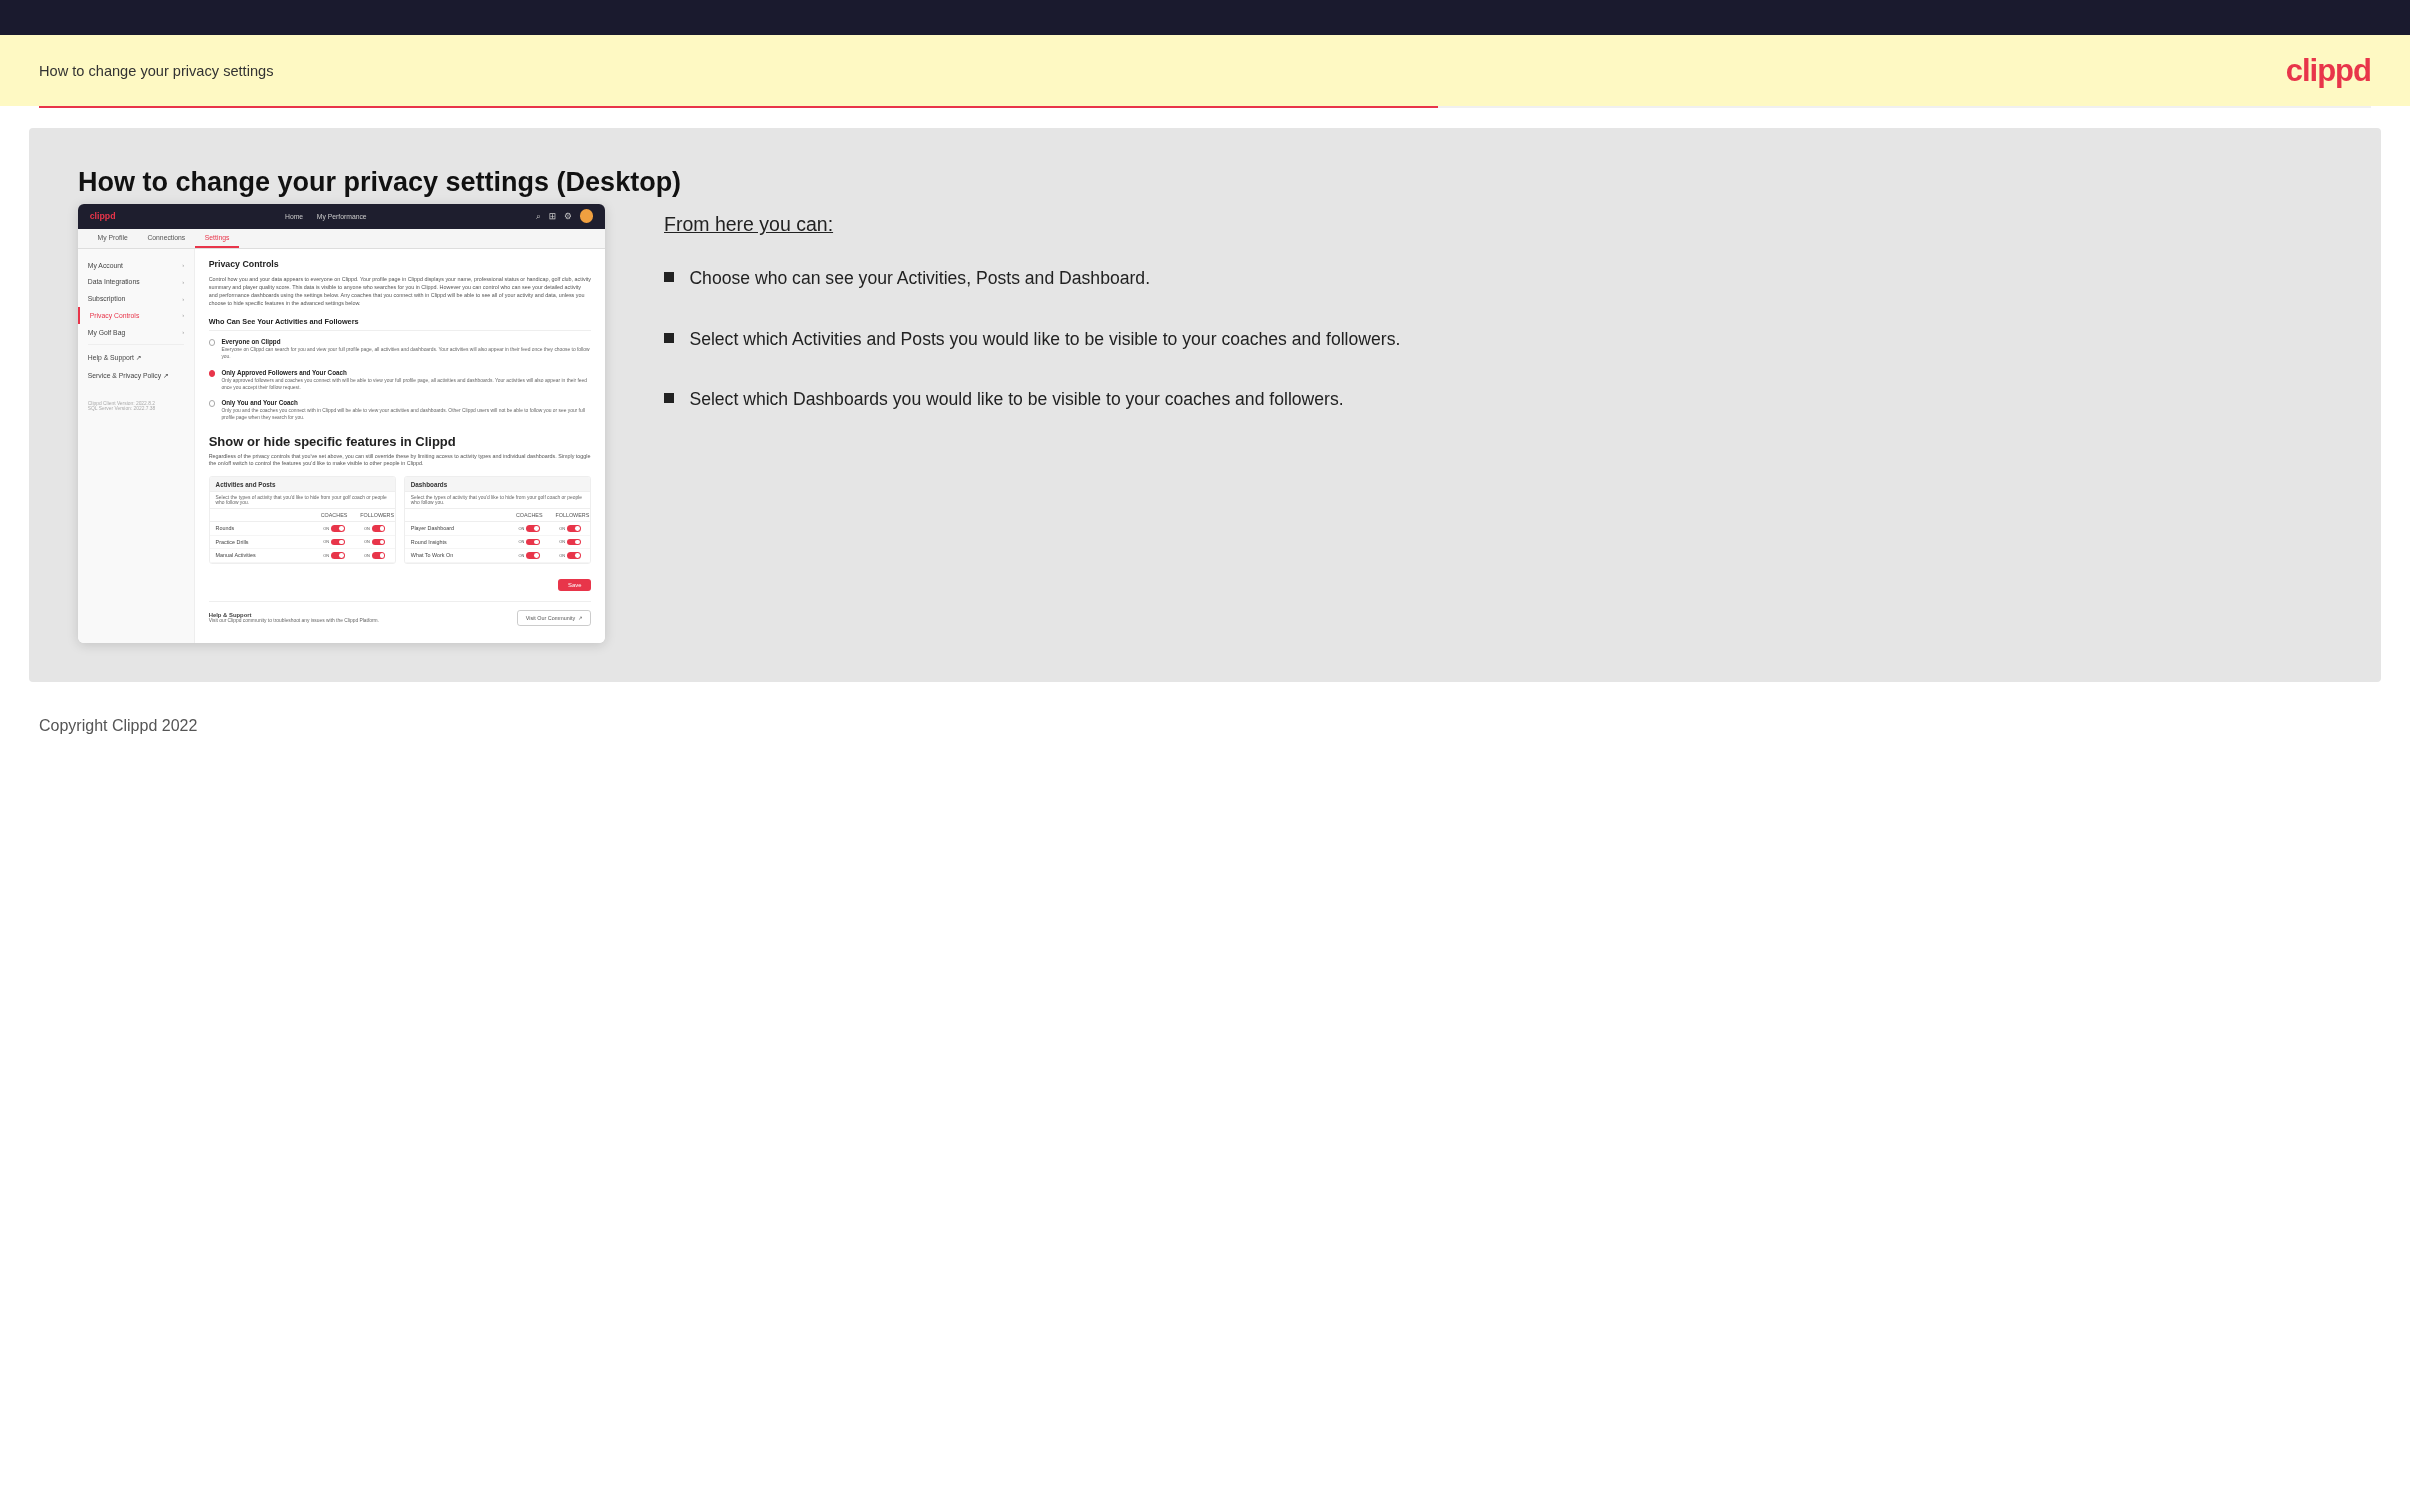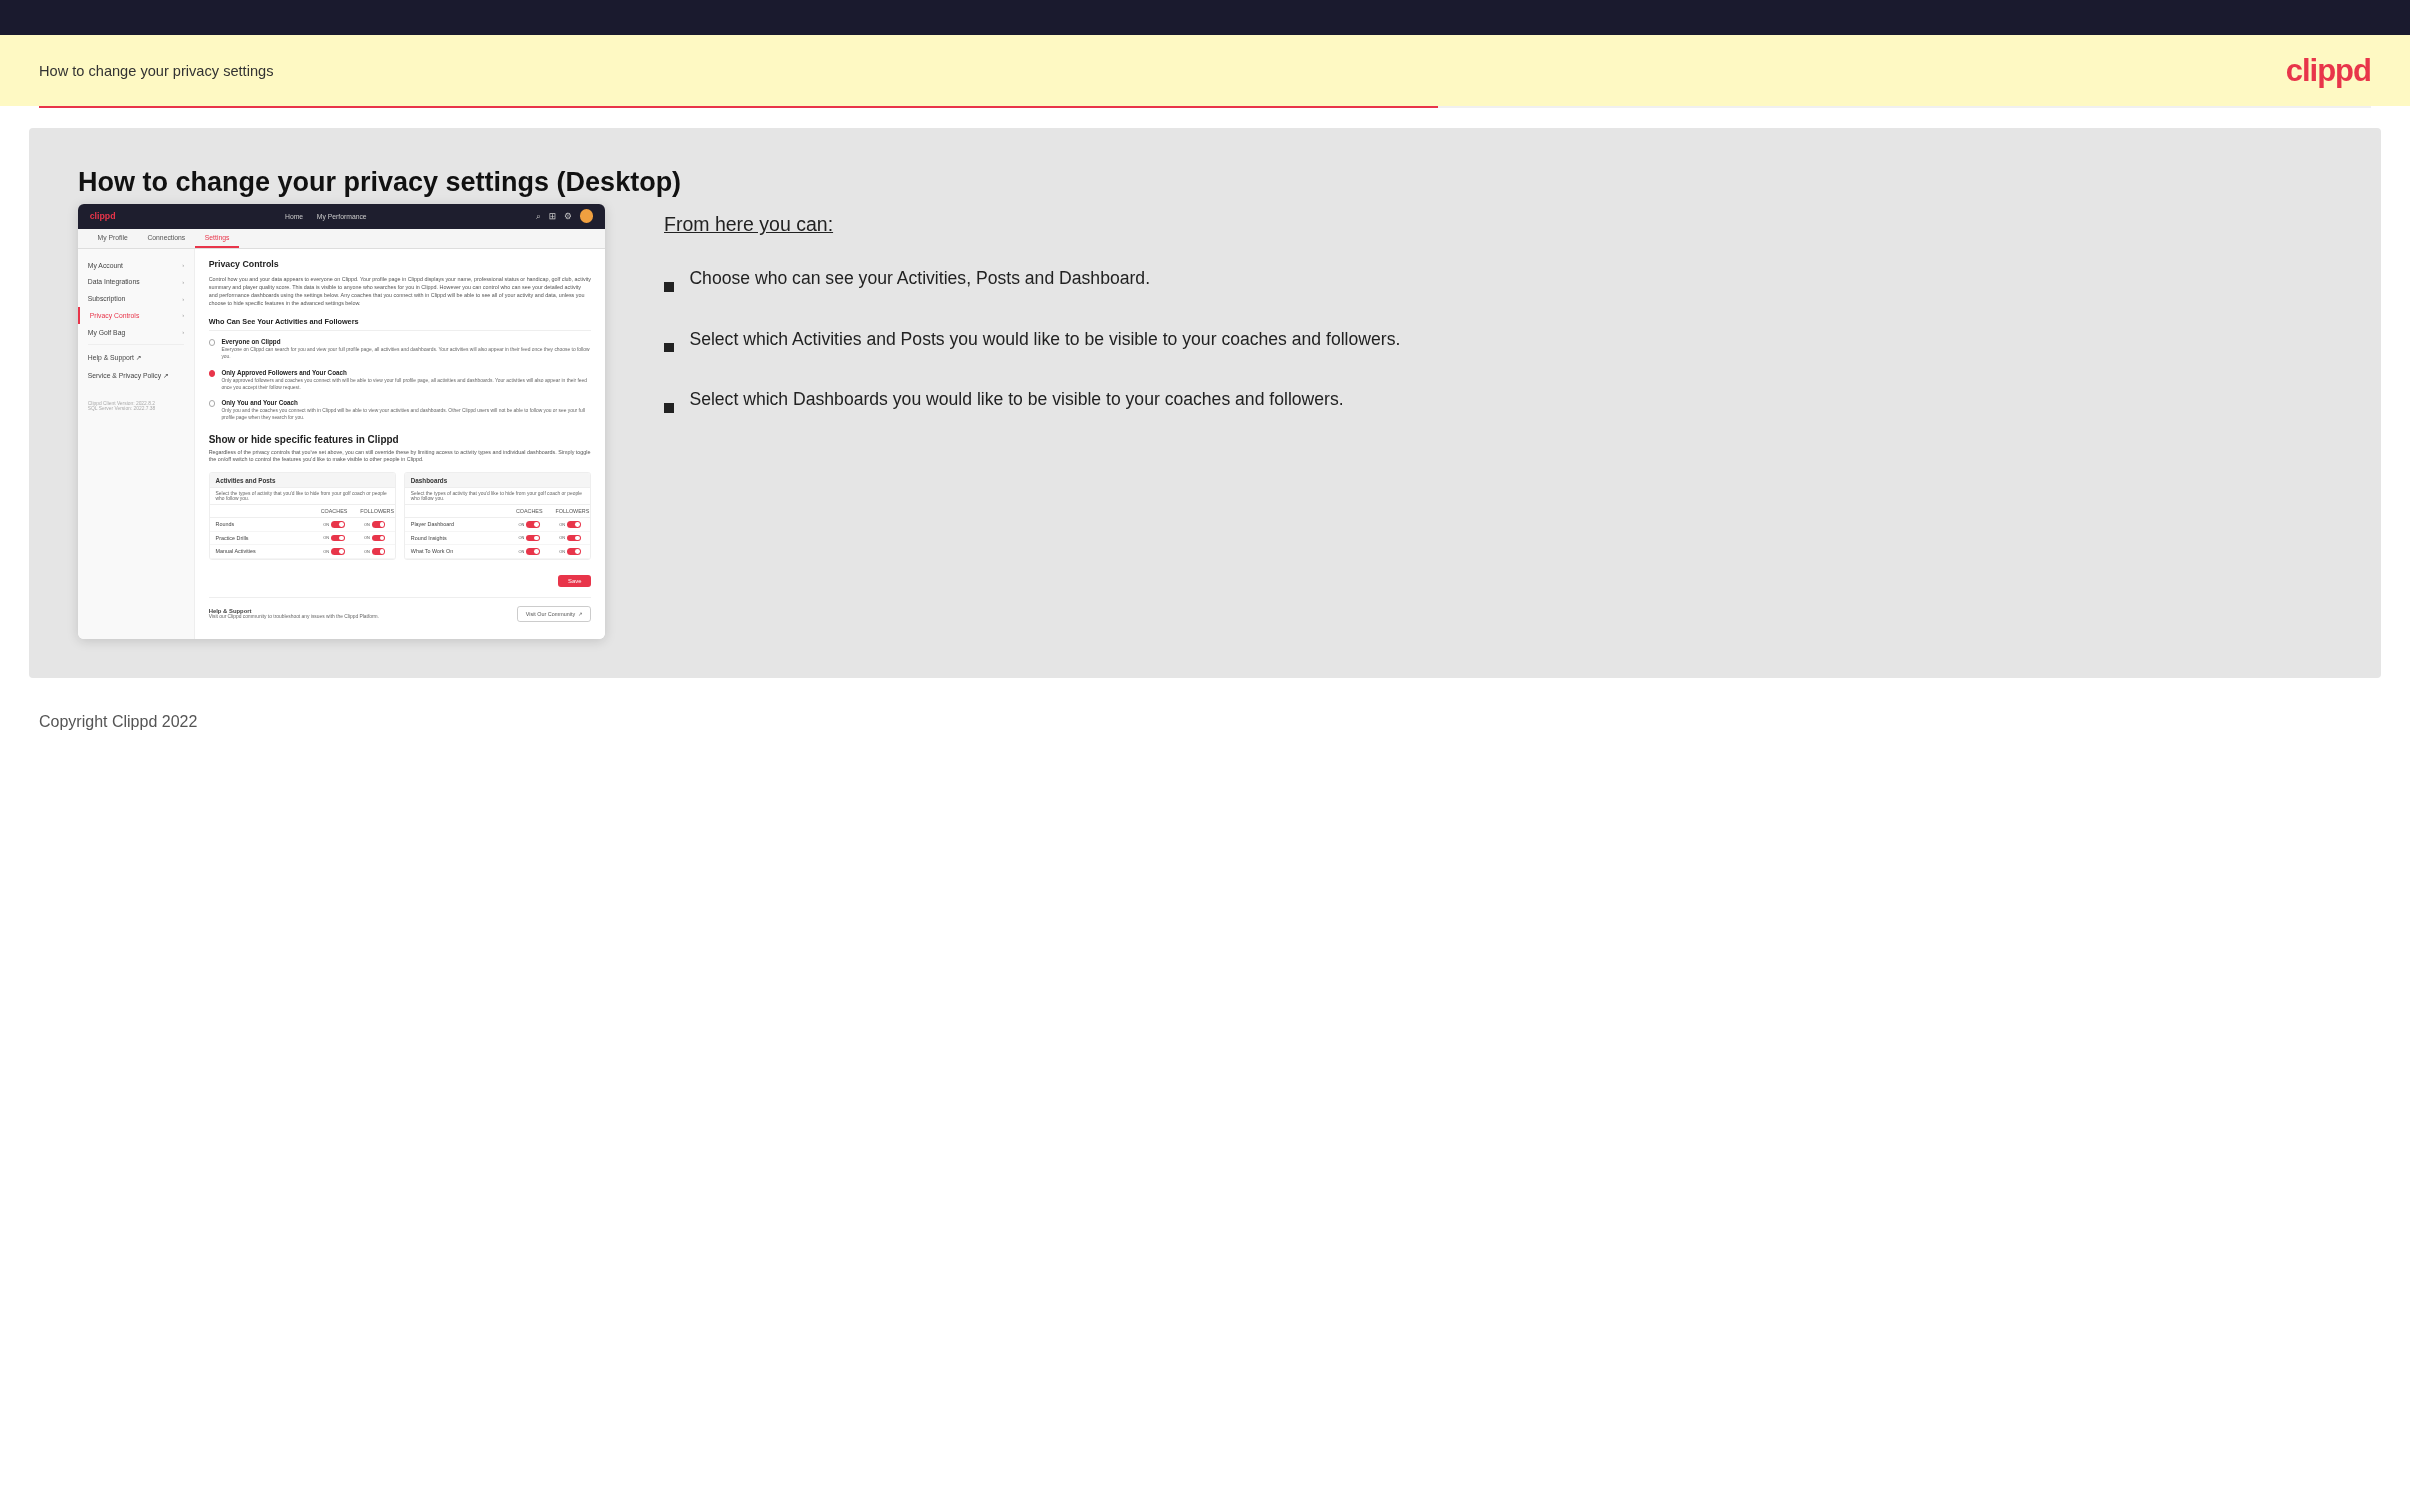--- a/index.html
+++ b/index.html
@@ -241,21 +241,21 @@
       font-weight: 600;
       color: #222;
     }
     .mockup-radio-desc {
       font-size: 4.9px;
       color: #666;
       line-height: 1.4;
     }
 
     .mockup-features-title {
-      font-size: 10px;
+      font-size: 13px;
       font-weight: 700;
       color: #222;
       margin: 7.8px 0 3.9px 0;
     }
     .mockup-features-desc {
       font-size: 5.4px;
       color: #555;
       line-height: 1.4;
       margin-bottom: 7.8px;
     }
@@ -405,21 +405,21 @@
       text-decoration: underline;
     }
     .info-bullets {
       display: flex;
       flex-direction: column;
       gap: 35px;
     }
     .info-bullet {
       display: flex;
       gap: 15.6px;
-      align-items: flex-end;
+      align-items: flex-start;
     }
     .bullet-square {
       width: 9.8px;
       height: 9.8px;
       background: #222;
       flex-shrink: 0;
       margin-top: 5.9px;
     }
     .bullet-text {
       font-size: 17.6px;

